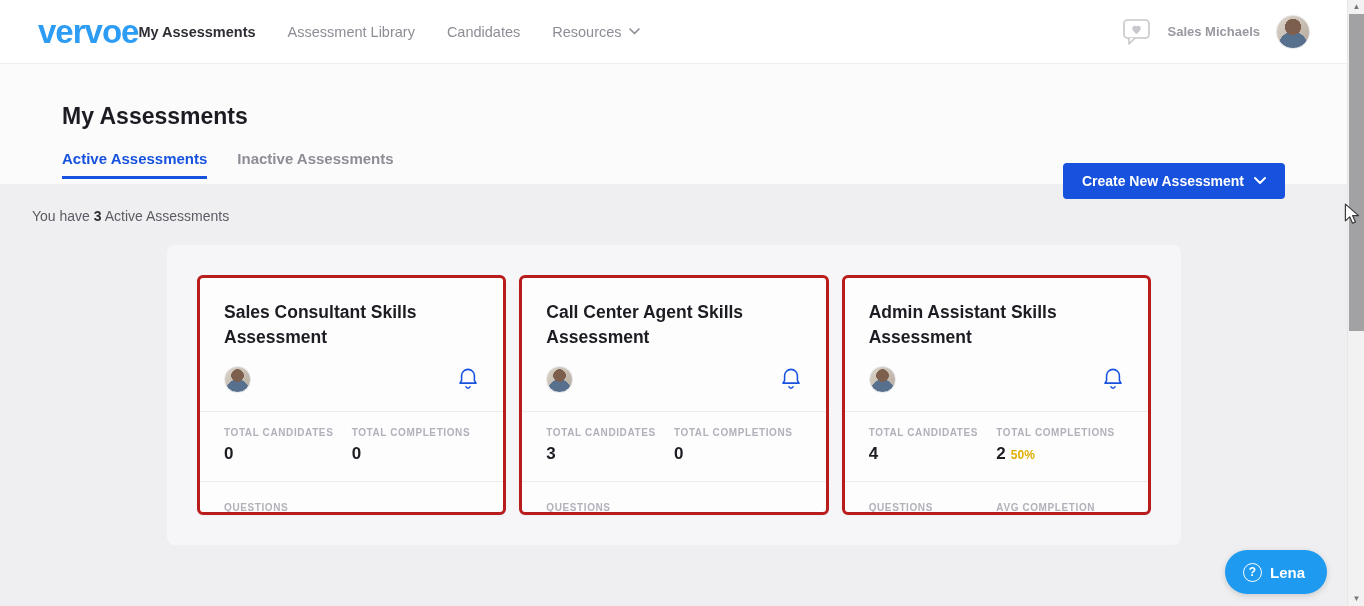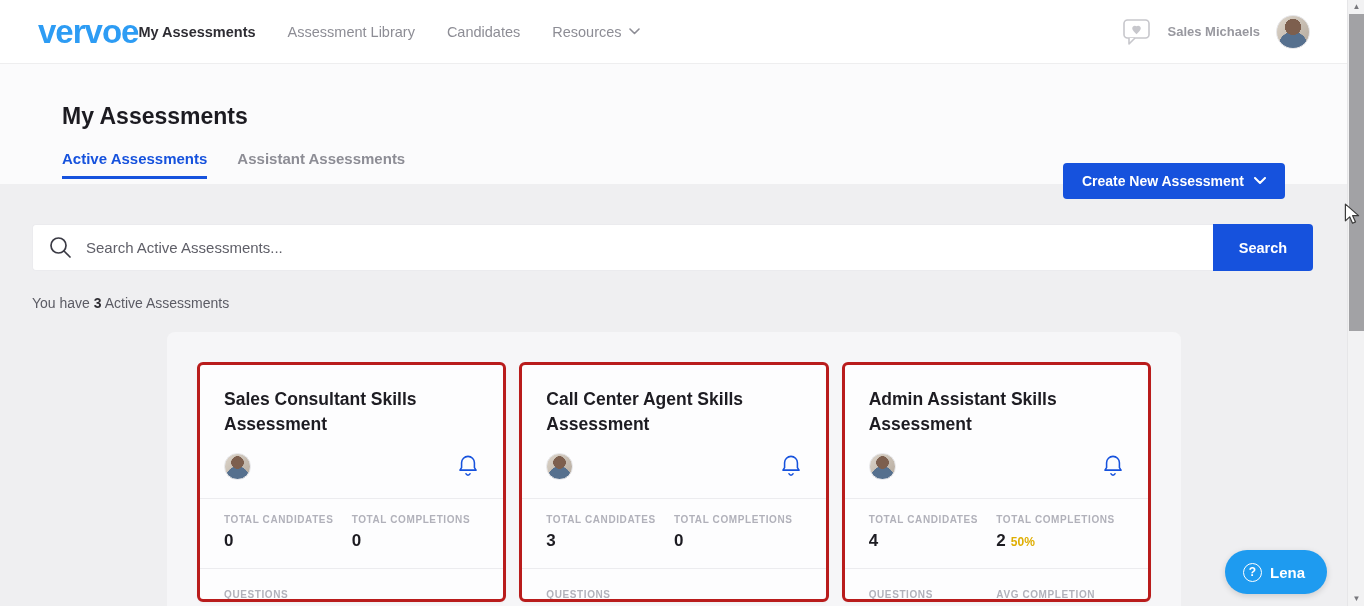--- a/index.html
+++ b/index.html
@@ -144,41 +144,31 @@
     </svg>
     <span class="user-name">Sales Michaels</span>
     <div class="avatar nav-avatar"></div>
   </div>
 </div>
 
 <div class="header">
   <div class="page-title">My Assessments</div>
   <div class="tabs">
     <div class="tab active">Active Assessments</div>
-    <div class="tab">Assistant Assessments</div>
+    <div class="tab">Inactive Assessments</div>
   </div>
   <button class="create-btn">
     <span>Create New Assessment</span>
     <svg width="12" height="8" viewBox="0 0 12 8">
         <polyline points="1,1 6,6 11,1" fill="none" stroke="#ffffff" stroke-width="2" stroke-linecap="round" stroke-linejoin="round"></polyline>
       </svg>
   </button>
 </div>
 
 <div class="main">
-  <div class="search-row">
-    <div class="search-box">
-      <svg width="23" height="23" viewBox="0 0 23 23">
-        <circle cx="9.5" cy="9.5" r="7.5" fill="none" stroke="#3a3a44" stroke-width="1.7"></circle>
-        <line x1="15" y1="15" x2="21" y2="21" stroke="#3a3a44" stroke-width="1.7" stroke-linecap="round"></line>
-      </svg>
-      <input type="text" placeholder="Search Active Assessments..." style="">
-    </div>
-    <button class="search-btn">Search</button>
-  </div>
 
   <div class="summary"><span>You have </span><b>3</b><span> Active Assessments</span></div>
 
   <div class="panel">
 
     <div class="card">
       <div class="card-top">
         <div class="card-title">Sales Consultant Skills Assessment</div>
         <div class="card-people">
           <div class="avatar card-avatar"></div>

